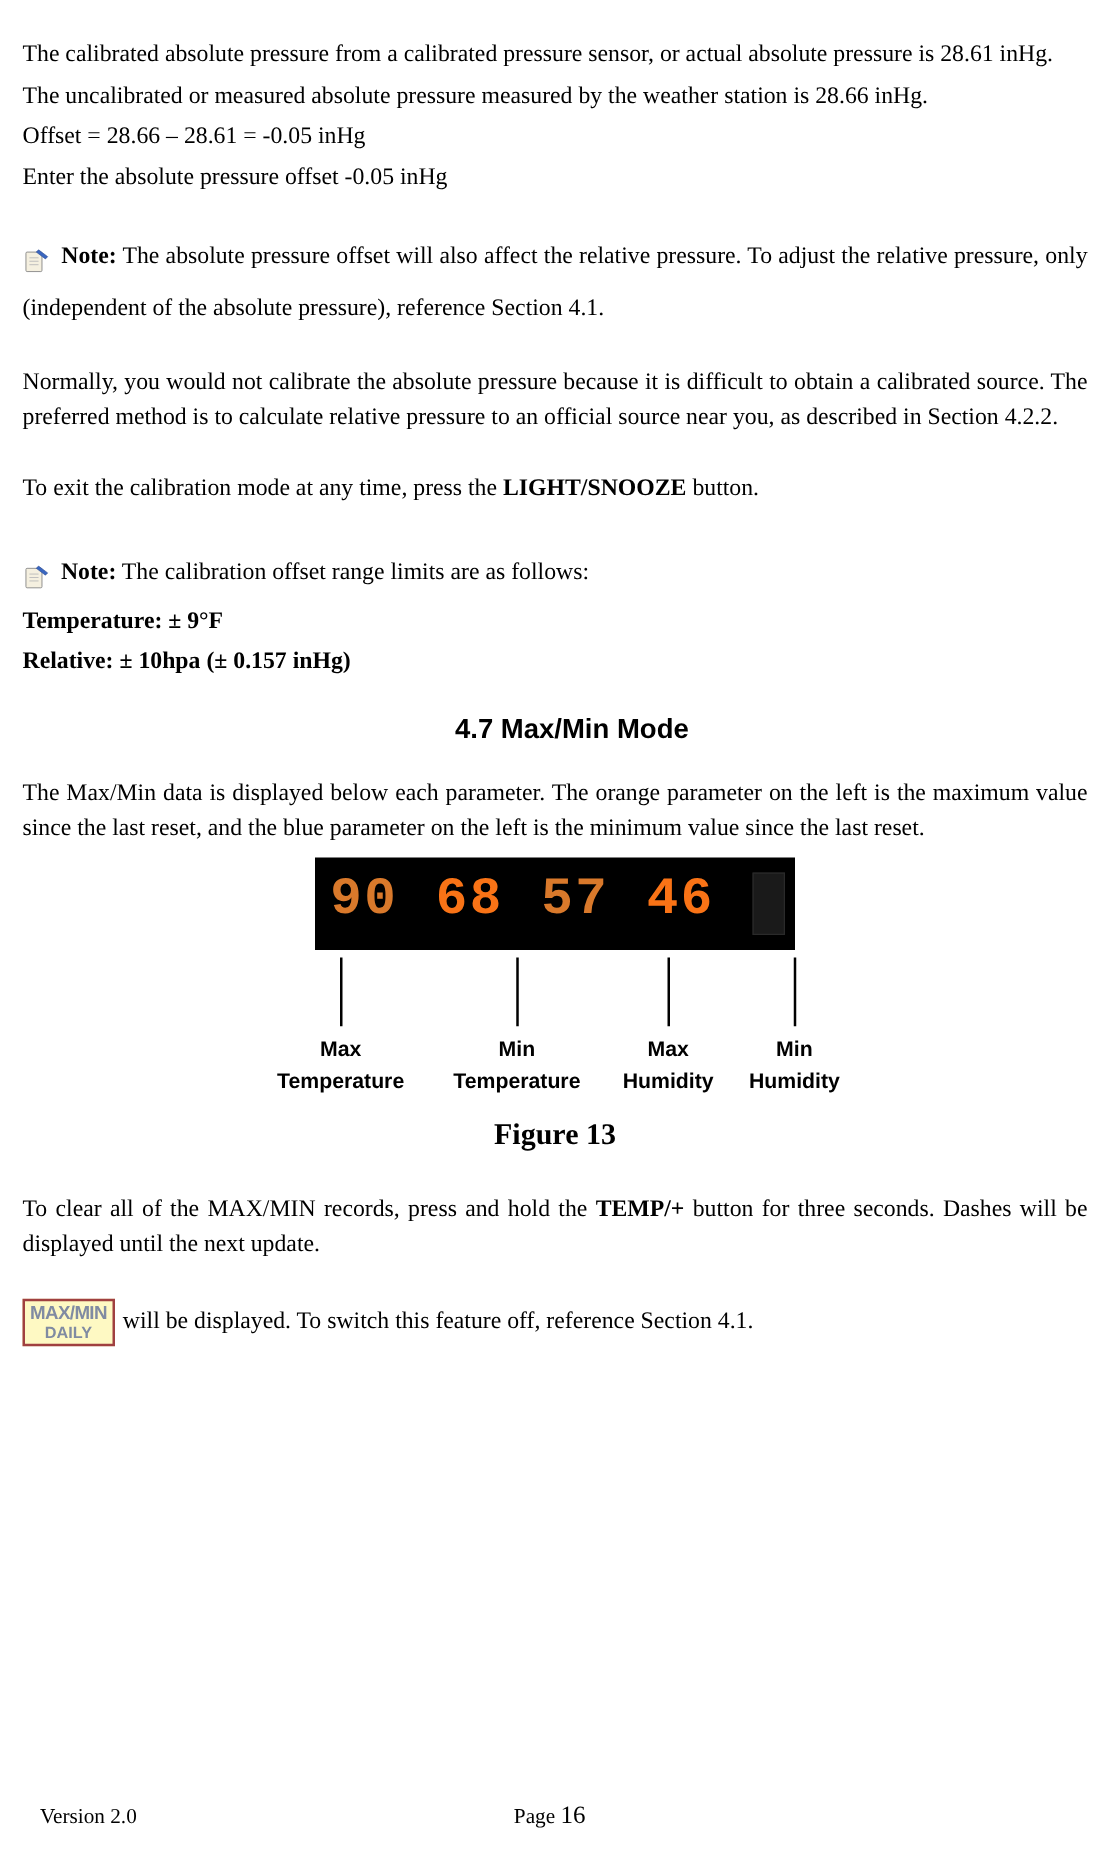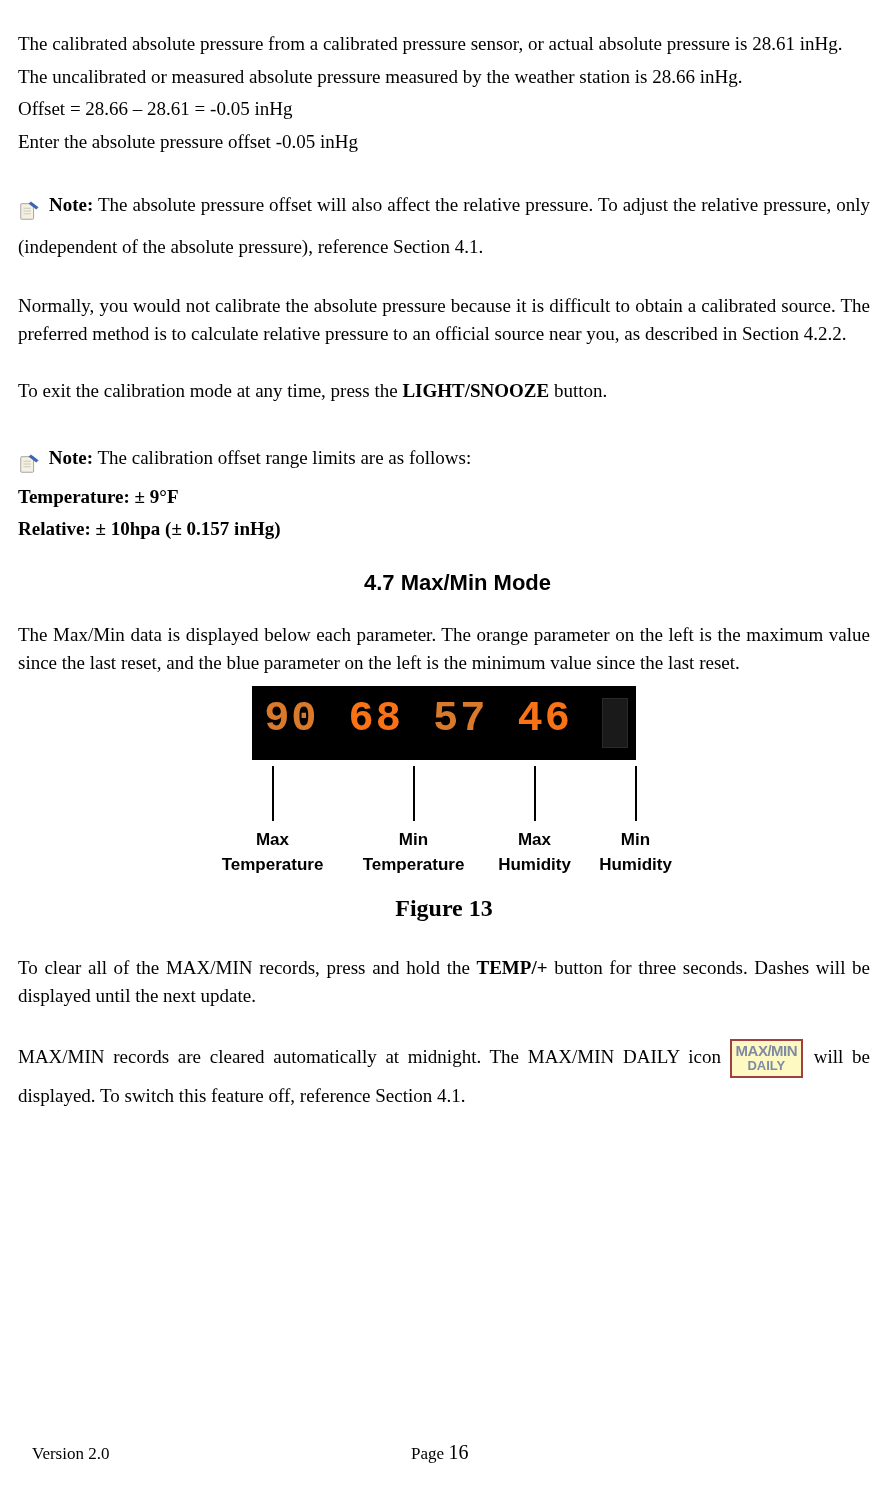--- a/index.html
+++ b/index.html
@@ -247,21 +247,20 @@
     </div>
   </div>
   <div class="figure-caption">Figure 13</div>
 </div>
 
 <p class="para para-space">
   <span>To clear all of the MAX/MIN records, press and hold the </span><span class="bold">TEMP/+</span><span> button for three seconds. Dashes will be displayed until the next update.</span>
 </p>
 
 <p class="para" style="line-height:1.9;">
-  <span>MAX/MIN records are cleared automatically at midnight. The MAX/MIN DAILY icon </span>
   <span class="maxmin-icon">
     <span class="maxmin-icon-top">MAX/MIN</span>
     <span class="maxmin-icon-bot">DAILY</span>
   </span>
   <span> will be displayed. To switch this feature off, reference Section 4.1.</span>
 </p>
 
 <div class="footer">
   <div class="footer-version">Version 2.0</div>
   <div class="footer-page">

